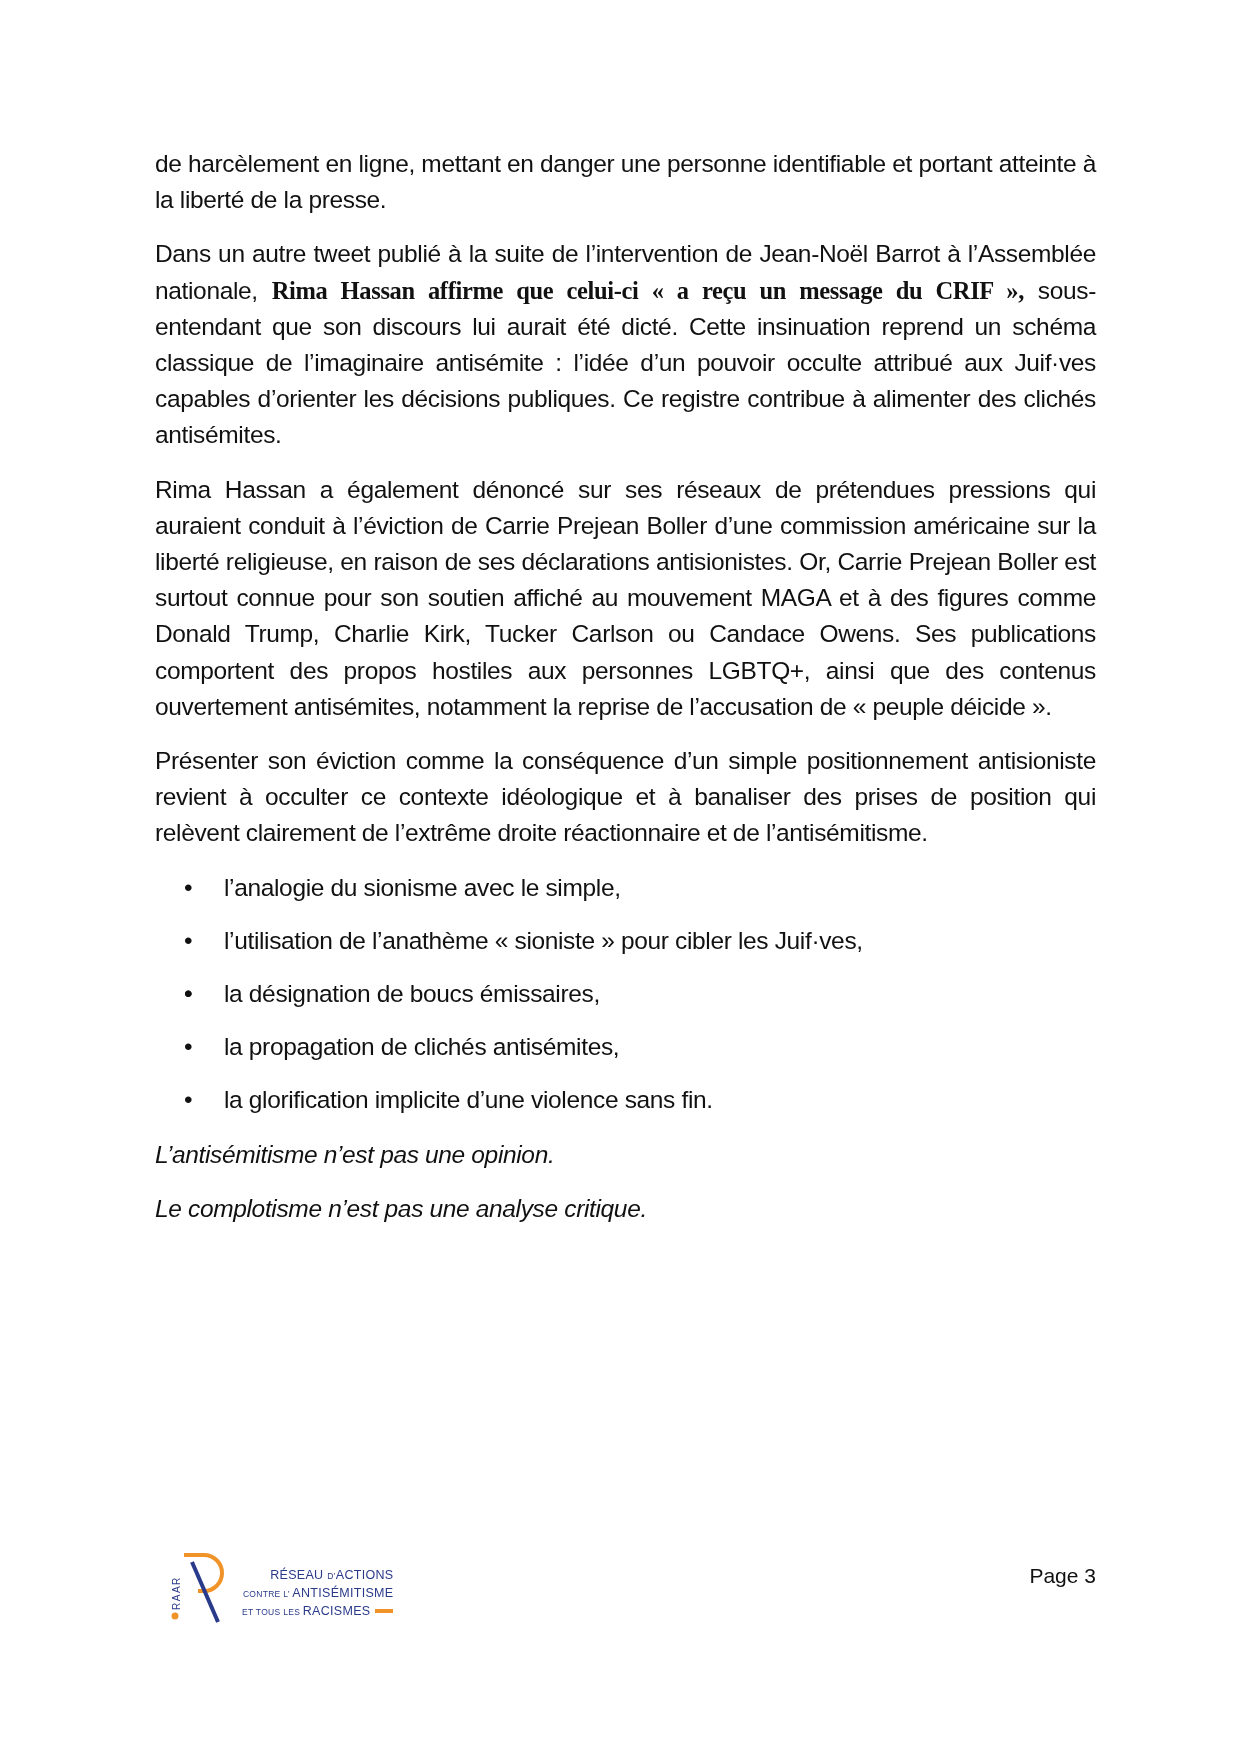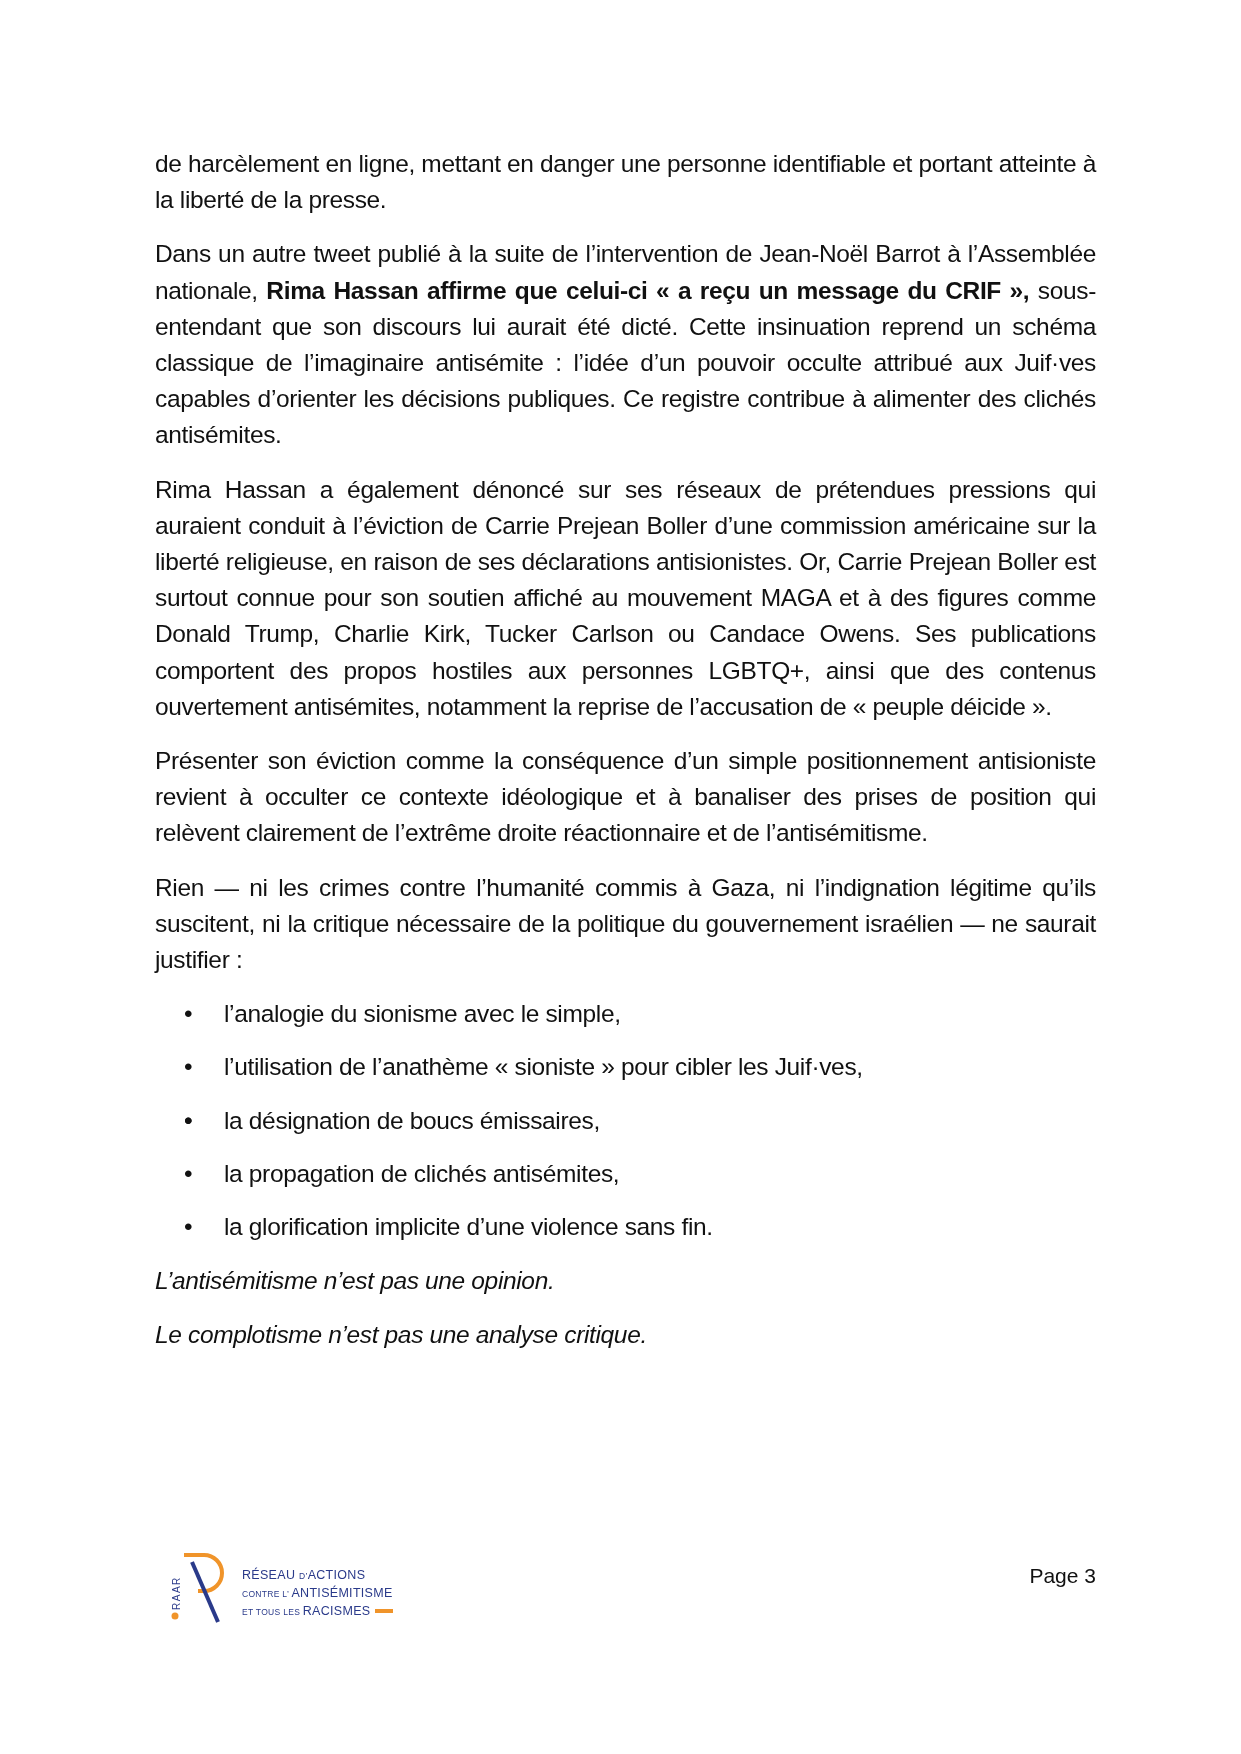--- a/index.html
+++ b/index.html
@@ -2,43 +2,42 @@
 <html><head>
 <meta charset="utf-8">
 <style>
   html, body { margin: 0; padding: 0; background: #ffffff; }
   body { width: 1241px; height: 1754px; position: relative; overflow: hidden;
          font-family: "Liberation Sans", sans-serif; color: #111111; }
   .page { position: absolute; left: 148px; top: 146px; width: 948px; }
   p { margin: 0 0 18px 7px; font-size: 24.5px; line-height: 36.2px; text-align: justify;
       letter-spacing: -0.35px; }
   p.short { text-align: left; font-style: italic; }
-  b { font-weight: bold; }
+  b { font-weight: bold; font-family: Liberation Serif, serif; }
   ul { list-style: none; margin: 0 0 18px 0; padding: 0; }
   li { position: relative; padding-left: 76px; font-size: 24.5px; line-height: 36.2px;
        margin-bottom: 17px; letter-spacing: -0.35px; }
   li .bullet { position: absolute; left: 36px; top: 0; }
   .footer { position: absolute; left: 170px; top: 1552px; width: 930px; height: 80px; }
   .logo { position: absolute; left: 0; top: 0; width: 62px; height: 72px; }
-  .org { position: absolute; left: 72px; top: 14px; color: #2a3a8a; font-family: "Liberation Sans", sans-serif; }
+  .org { position: absolute; left: 72px; top: 14px; color: #2a3a8a; font-family: "Liberation Sans", sans-serif; text-align: right; }
   .org div { line-height: 15px; white-space: nowrap; }
   .org .big { font-size: 12.5px; letter-spacing: 0.3px; }
   .org .small { font-size: 8.5px; letter-spacing: 0.3px; }
   .org .dash { display: inline-block; width: 18px; height: 4px; background: #f0942a; vertical-align: middle; margin-left: 5px; }
   .pagenum { position: absolute; right: 4px; top: 12px; font-size: 21px; color: #111; margin-left: 6px; }
 </style>
 </head>
 <body>
 
 <div class="page">
   <p>de harcèlement en ligne, mettant en danger une personne identifiable et portant atteinte à la liberté de la presse.</p>
   <p><span>Dans un autre tweet publié à la suite de l’intervention de Jean-Noël Barrot à l’Assemblée nationale, </span><b>Rima Hassan affirme que celui-ci « a reçu un message du CRIF »,</b><span> sous-entendant que son discours lui aurait été dicté. Cette insinuation reprend un schéma classique de l’imaginaire antisémite : l’idée d’un pouvoir occulte attribué aux Juif·ves capables d’orienter les décisions publiques. Ce registre contribue à alimenter des clichés antisémites.</span></p>
   <p>Rima Hassan a également dénoncé sur ses réseaux de prétendues pressions qui auraient conduit à l’éviction de Carrie Prejean Boller d’une commission américaine sur la liberté religieuse, en raison de ses déclarations antisionistes. Or, Carrie Prejean Boller est surtout connue pour son soutien affiché au mouvement MAGA et à des figures comme Donald Trump, Charlie Kirk, Tucker Carlson ou Candace Owens. Ses publications comportent des propos hostiles aux personnes LGBTQ+, ainsi que des contenus ouvertement antisémites, notamment la reprise de l’accusation de « peuple déicide ».</p>
   <p>Présenter son éviction comme la conséquence d’un simple positionnement antisioniste revient à occulter ce contexte idéologique et à banaliser des prises de position qui relèvent clairement de l’extrême droite réactionnaire et de l’antisémitisme.</p>
-  <p>Rien — ni les crimes contre l’humanité commis à Gaza, ni l’indignation légitime qu’ils suscitent, ni la critique nécessaire de la politique du gouvernement israélien — ne saurait justifier :</p>
   <ul>
     <li><span class="bullet">•</span><span>l’analogie du sionisme avec le simple,</span></li>
     <li><span class="bullet">•</span><span>l’utilisation de l’anathème « sioniste » pour cibler les Juif·ves,</span></li>
     <li><span class="bullet">•</span></li>
     <li><span class="bullet">•</span><span>la désignation de boucs émissaires,</span></li>
     <li><span class="bullet">•</span><span>la propagation de clichés antisémites,</span></li>
     <li><span class="bullet">•</span><span>la glorification implicite d’une violence sans fin.</span></li>
   </ul>
   <p class="short">L’antisémitisme n’est pas une opinion.</p>
   <p class="short">Le complotisme n’est pas une analyse critique.</p>

